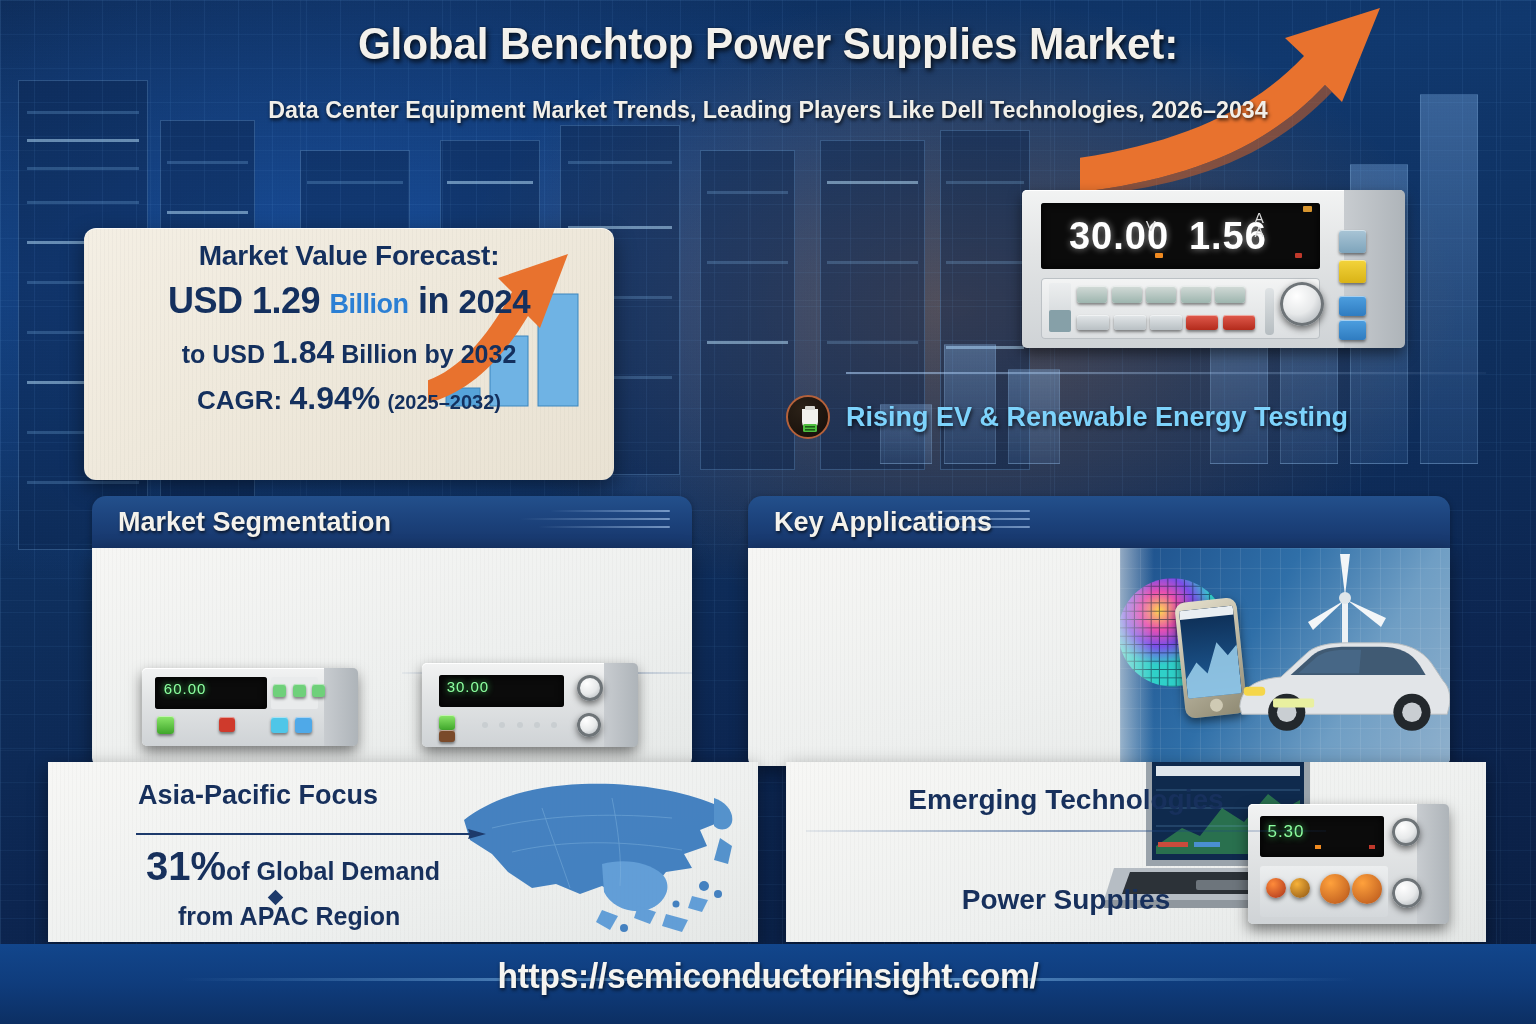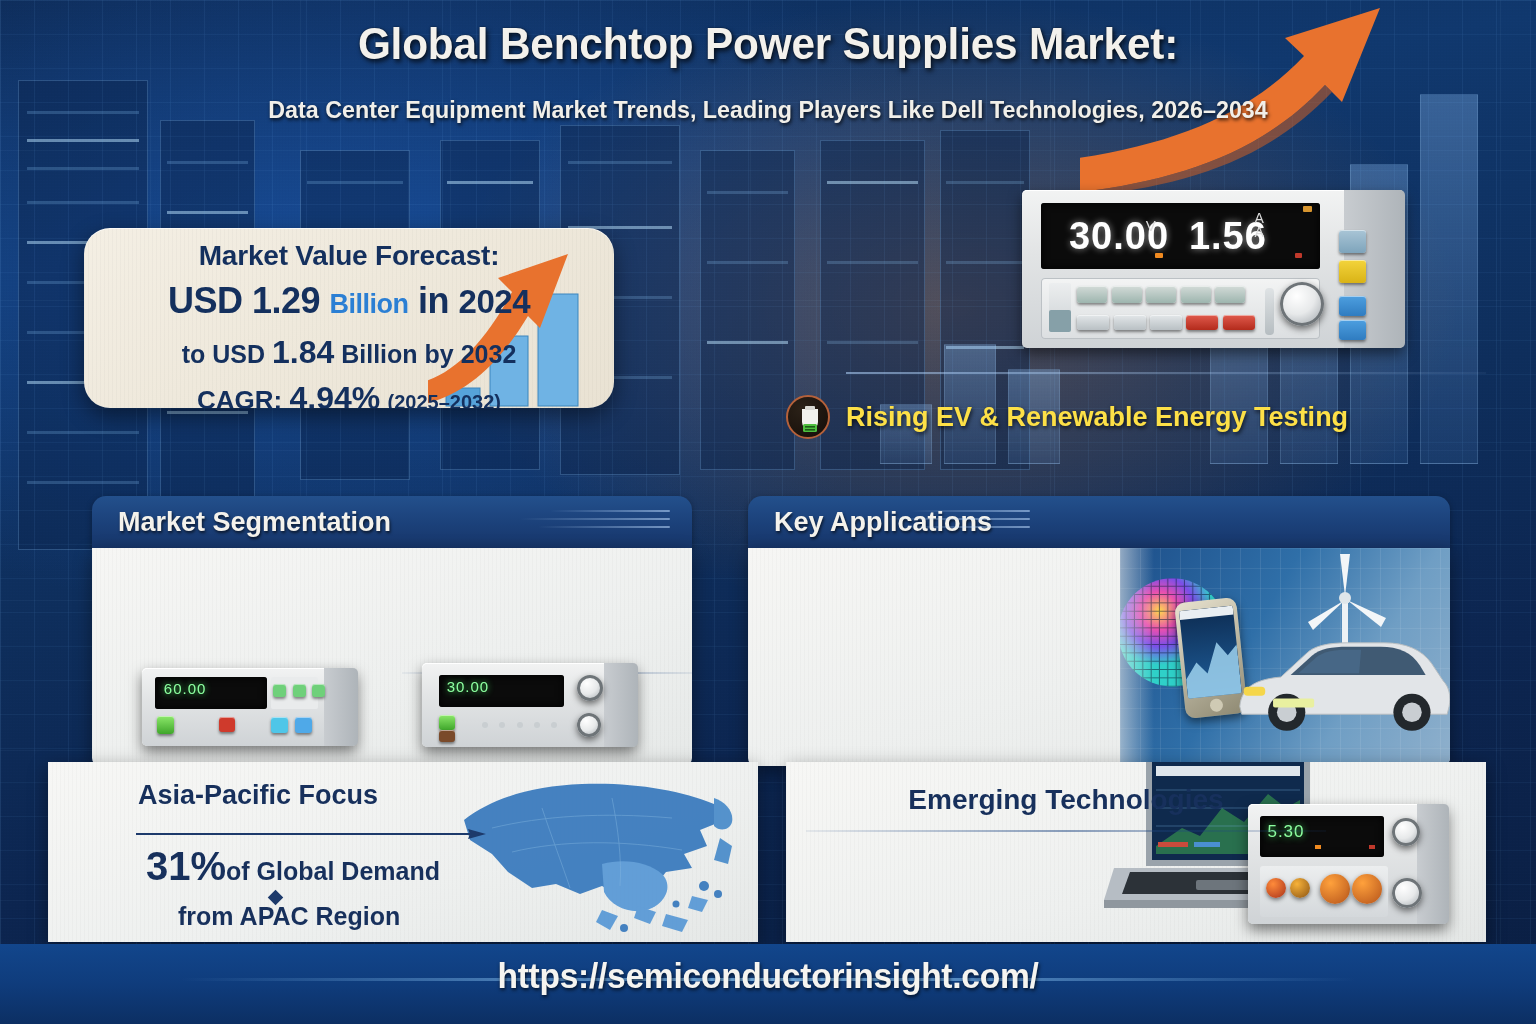--- a/index.html
+++ b/index.html
@@ -59,25 +59,25 @@
   }
   .subtitle{
     position:absolute; left:0; right:0; top:96px; text-align:center;
     font-size:24.5px; font-weight:bold; color:#f1efe9;
     text-shadow:1px 2px 4px rgba(0,0,0,.8);
     transform:scaleX(.95); transform-origin:50% 50%;
   }
 
   
   .forecast{
-    position:absolute; left:84px; top:228px; width:530px; height:180px;
+    position:absolute; left:84px; top:228px; width:530px; height:252px;
     background:
       repeating-linear-gradient(90deg, rgba(0,0,0,.022) 0 1px, transparent 1px 4px),
       linear-gradient(150deg,#f4efe4 0%, #efe9dc 45%, #e9e2d3 100%);
-    border-radius:26px;
+    border-radius:12px;
     box-shadow:0 8px 22px rgba(0,0,0,.45), inset 0 1px 0 rgba(255,255,255,.7);
     overflow:hidden;
   }
   .fc-chart{ position:absolute; right:6px; top:8px; width:180px; height:200px; }
   .fc-inner{ position:relative; z-index:3; padding-top:12px; text-align:center; color:#14305e; }
   .fc-h{ font-size:28px; font-weight:bold; letter-spacing:-.2px; }
   .fc-l1{ font-size:36px; font-weight:bold; margin-top:8px; letter-spacing:-.5px; }
   .fc-l1 .bil{ color:#2b7fd4; font-size:27px; }
   .fc-l1 .yr{ font-size:33px;}
   .fc-l2{ font-size:25px; font-weight:bold; margin-top:12px; }
@@ -89,21 +89,21 @@
   
   .drivers{ position:absolute; left:786px; top:376px; width:700px; }
   .driver{ display:flex; align-items:center; gap:16px; height:54px; }
   .drv-sep{ position:absolute; left:60px; width:640px; height:2px; top:56px;
      background:linear-gradient(90deg, rgba(180,215,255,.55), rgba(180,215,255,.05)); }
   .badge{ width:44px; height:44px; border-radius:50%; flex:0 0 44px; position:relative; }
   .badge.a{ background:radial-gradient(circle at 35% 30%, #2a5a3e, #123024); border:2.5px solid #c9a04a; }
   .badge.b{ background:radial-gradient(circle at 35% 30%, #2b2118, #140d08); border:2.5px solid #b5613a; }
   .drv-txt{ font-size:27px; font-weight:bold; text-shadow:1px 2px 4px rgba(0,0,0,.75); white-space:nowrap;}
   .drv-txt.w{ color:#ffffff; }
-  .drv-txt.p{ color:#fde047; }
+  .drv-txt.p{ color:#7dd3fc; }
 
   
   .panel{ position:absolute;padding-left:40px; }
   .panel .hdr{
     background:linear-gradient(180deg,#23508c 0%, #1b4079 55%, #17366a 100%);
     background-color:#1c4078;
     border-radius:14px 14px 0 0;
     height:52px; display:flex; align-items:center; padding-left:26px;
     position:relative; overflow:hidden;
     box-shadow:0 2px 6px rgba(0,0,0,.35);
@@ -575,20 +575,21 @@
       <div class="knob" style="left:72%;top:12%;width:28px;height:28px;"></div>
       <div class="knob" style="left:72%;top:62%;width:30px;height:30px;"></div>
       <div style="position:absolute;left:6%;top:52%;width:64%;height:42%;background:linear-gradient(180deg,#eceeef,#d4d8db);border-radius:3px;"></div>
       <div style="position:absolute;left:9%;top:62%;width:20px;height:20px;border-radius:50%;background:radial-gradient(circle at 35% 30%,#ff8b3a,#a8311a);box-shadow:0 2px 4px rgba(0,0,0,.5);"></div>
       <div style="position:absolute;left:21%;top:62%;width:20px;height:20px;border-radius:50%;background:radial-gradient(circle at 35% 30%,#f7b23a,#8a5314);box-shadow:0 2px 4px rgba(0,0,0,.5);"></div>
       <div style="position:absolute;left:36%;top:58%;width:30px;height:30px;border-radius:50%;background:radial-gradient(circle at 35% 30%,#ffa13c,#b4531a);box-shadow:0 2px 5px rgba(0,0,0,.5);"></div>
       <div style="position:absolute;left:52%;top:58%;width:30px;height:30px;border-radius:50%;background:radial-gradient(circle at 35% 30%,#ffa13c,#b4531a);box-shadow:0 2px 5px rgba(0,0,0,.5);"></div>
     </div>
     <div class="em-h">Emerging Technologies</div>
     <div class="em-rule"></div>
+    <div class="em-s2">Power Supplies</div>
   </div>
 
   <div class="footer-band">
     <div class="footer-streak"></div>
     <div class="footer-url">https://semiconductorinsight.com/</div>
   </div>
 
 </div>
 
 </body></html>

